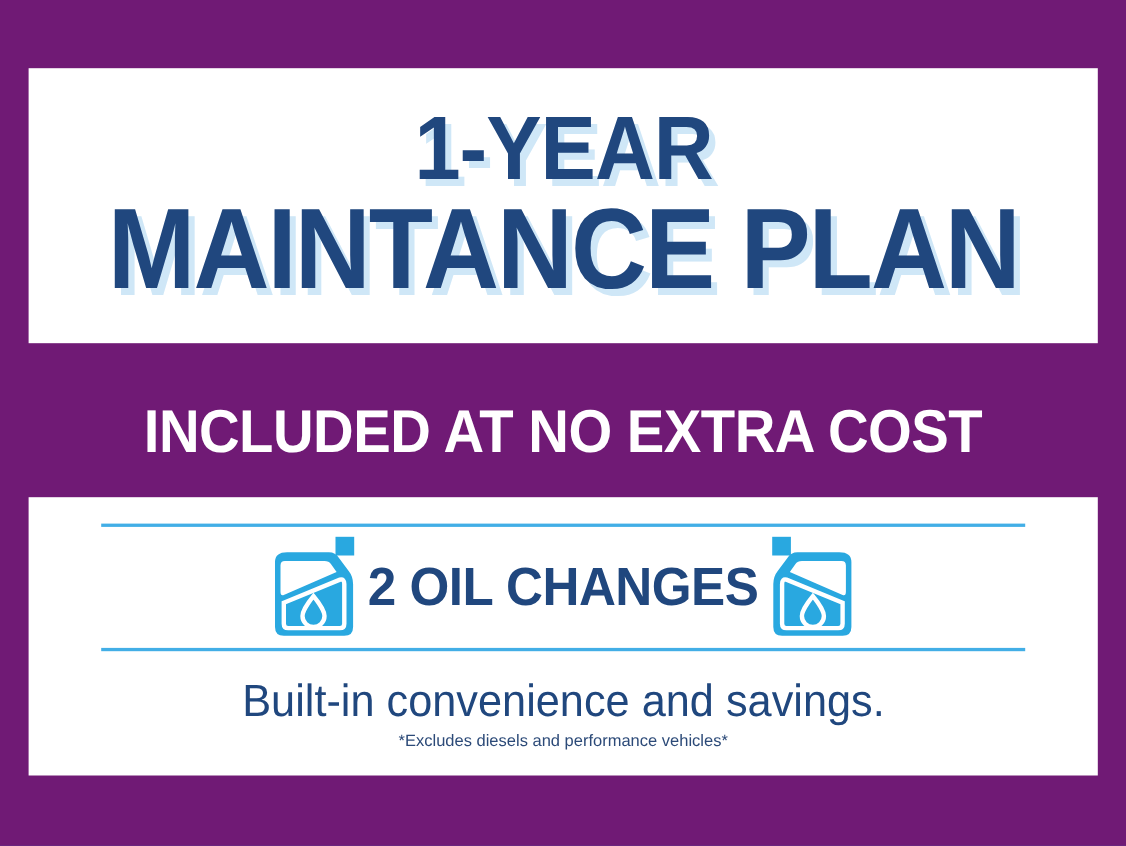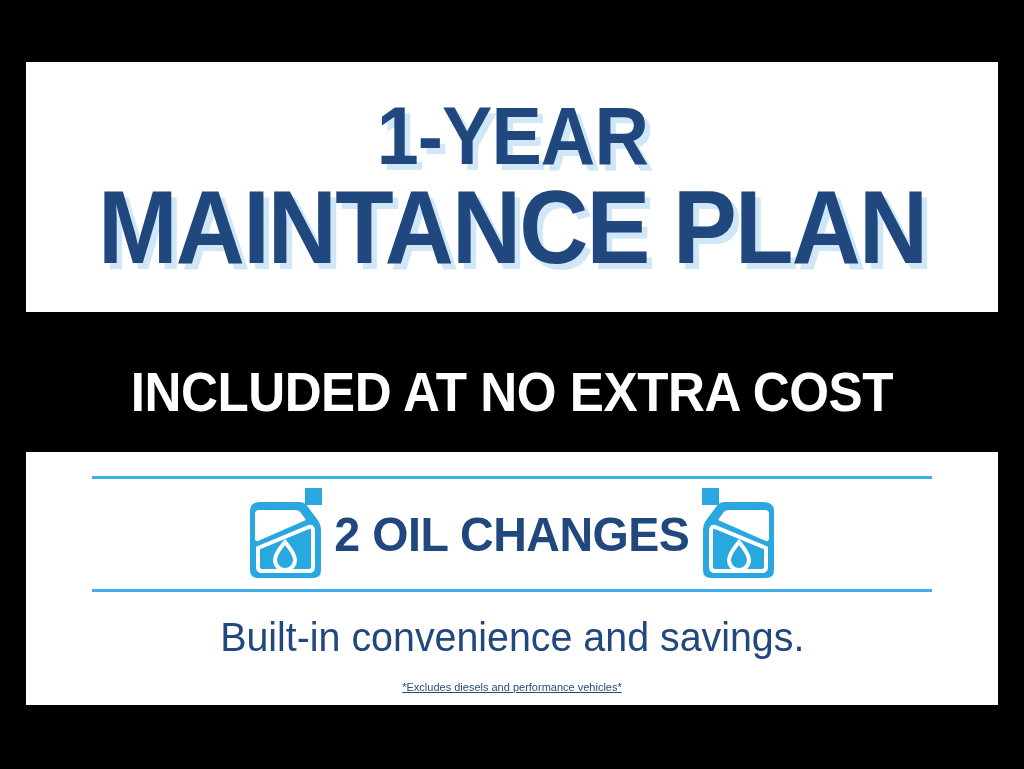--- a/index.html
+++ b/index.html
@@ -11,21 +11,21 @@
     height: 769px;
     background: #20a4dd;
     font-family: "Liberation Sans", sans-serif;
     overflow: hidden;
   }
 
   .poster {
     position: relative;
     width: 1024px;
     height: 769px;
-    background: #000000;
+    background: #701a75;
     box-sizing: border-box;
   }
 
   
   .headline-card {
     position: absolute;
     left: 26px;
     top: 62px;
     width: 972px;
     height: 250px;
@@ -134,24 +134,23 @@
     margin-top: 22px;
     white-space: nowrap;
     transform: scaleX(0.96);
     transform-origin: center center;
   }
 
   .fineprint {
     color: #2c4a78;
     font-family: "Liberation Sans", sans-serif;
     font-weight: normal;
-    font-size: 11px;
-    margin-top: 20px;
-    white-space: nowrap;
-    text-decoration: underline;
+    font-size: 15px;
+    margin-top: 4px;
+    white-space: nowrap;
   }
 </style>
 </head>
 <body>
 
 <div class="poster">
 
   <div class="headline-card">
     <div class="headline-line headline-line-1">1-YEAR</div>
     <div class="headline-line headline-line-2">MAINTANCE PLAN</div>

